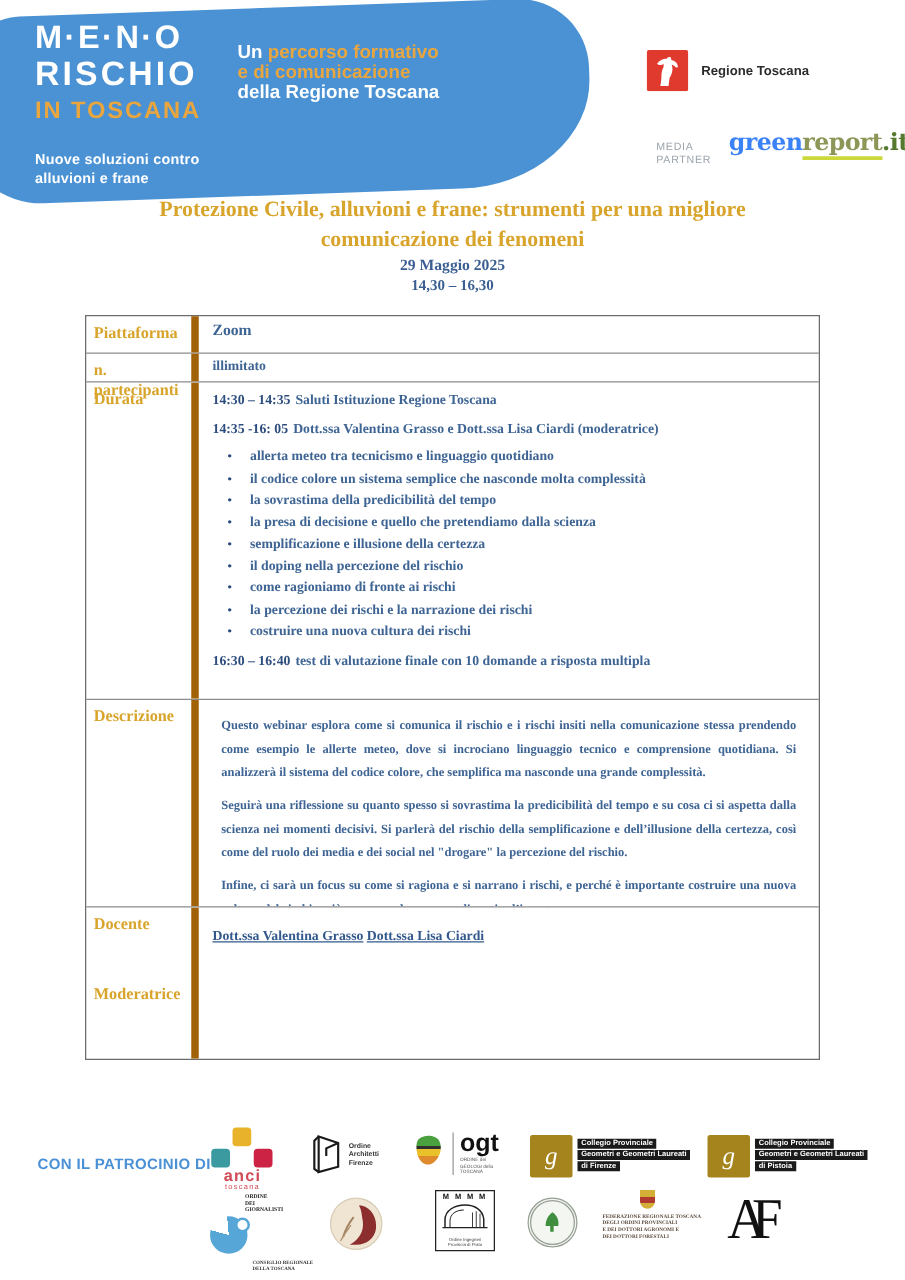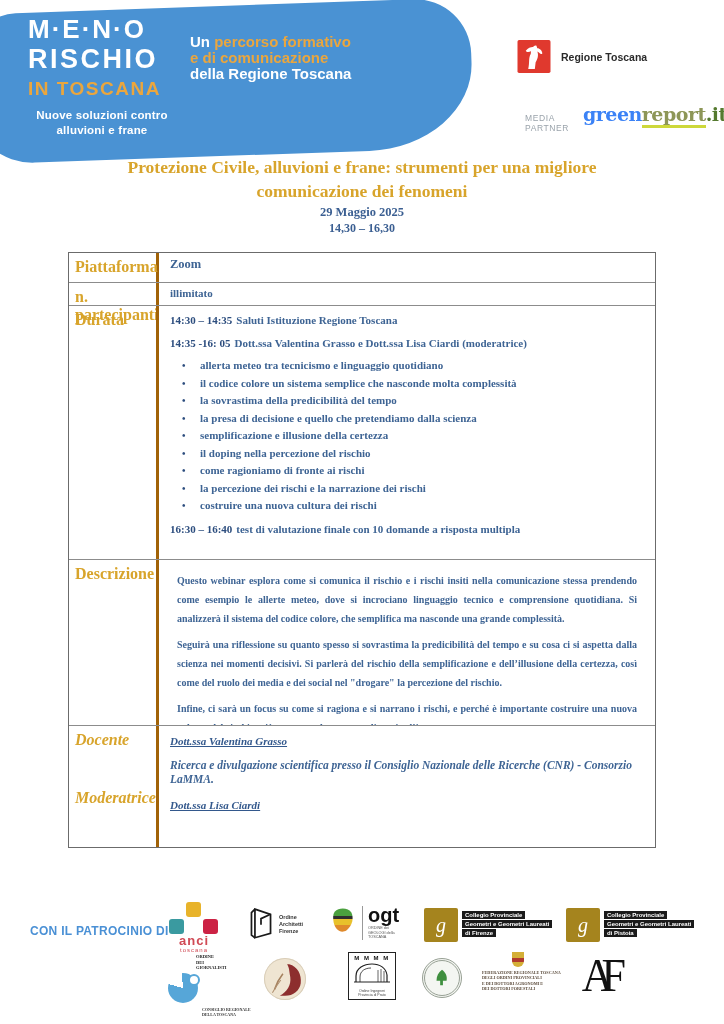--- a/index.html
+++ b/index.html
@@ -7,21 +7,21 @@
         font-family:"Liberation Serif",serif;}
 
   
   .blob{position:absolute;left:-28px;top:6px;width:500px;height:150px;background:#4a92d3;
         border-radius:46px 56px 105px 60px / 46px 56px 85px 55px;transform:rotate(-2deg);}
   .brand{position:absolute;left:28px;top:16px;width:148px;color:#fff;
          font-family:"Liberation Sans",sans-serif;font-weight:800;line-height:1;}
   .brand-l1{font-size:26px;letter-spacing:2px;}
   .brand-l2{font-size:27px;letter-spacing:2.5px;margin-top:4px;}
   .brand-l3{font-size:19px;letter-spacing:1.5px;margin-top:6px;color:#eaa63e;}
-  .brand-tag{margin-top:10px;text-align:center;font-size:11.5px;font-weight:700;line-height:15px;letter-spacing:0.2px;}
+  .brand-tag{margin-top:23px;font-size:11.5px;font-weight:700;line-height:15px;letter-spacing:0.2px;}
   .program{position:absolute;left:190px;top:34px;font-family:"Liberation Sans",sans-serif;
            font-weight:800;font-size:15px;line-height:16px;color:#fff;}
   .program .o{color:#eaa63e;}
   .region{position:absolute;left:473px;top:40px;display:flex;align-items:center;gap:10px;padding-left:44px;}
   .region-mark{width:34px;height:33px;}
   .region-label{font-family:"Liberation Sans",sans-serif;font-weight:700;font-size:10.5px;color:#2b2b2b;}
   .media{position:absolute;left:477px;top:103px;display:flex;align-items:baseline;gap:14px;}
   .media-label{font-family:"Liberation Sans",sans-serif;font-weight:400;font-size:8.5px;
                letter-spacing:0.6px;color:#9aa3ab;margin-left:48px;}
   .gr{font-family:"DejaVu Serif",serif;font-weight:700;font-size:19px;letter-spacing:-0.5px;}
@@ -33,23 +33,23 @@
   .title{position:absolute;left:0;top:155px;width:724px;text-align:center;color:#d8a42b;
          font-weight:700;font-size:17.5px;line-height:24px;}
   .date{position:absolute;left:0;top:205px;width:724px;text-align:center;color:#3b5f92;
         font-weight:700;font-size:12.5px;}
   .time{position:absolute;left:0;top:221px;width:724px;text-align:center;color:#3b5f92;
         font-weight:700;font-size:12px;}
 
   
   .tbl{position:absolute;left:68px;top:252px;width:588px;border:1px solid #6b6b6b;box-sizing:border-box;}
   .tr{display:flex;border-bottom:1px solid #8c8c8c;box-sizing:border-box;}
-  .tr:last-child{border-bottom:none;font-style:italic;}
-  .tl{width:90px;min-width:90px;border-right:3px solid #a16207;box-sizing:border-box;
-      color:#d8a42b;font-weight:700;font-size:16px;padding:5px 6px;}
+  .tr:last-child{border-bottom:none;}
+  .tl{width:90px;min-width:90px;border-right:6px solid #a16207;box-sizing:border-box;
+      color:#d8a42b;font-weight:700;font-size:13px;padding:5px 6px;}
   .td{flex:1;box-sizing:border-box;padding:4px 11px;color:#3e6494;font-weight:700;font-size:11px;}
   .row-s1{height:30px;}
   .row-s2{height:23px;}
   .row-durata{height:254px;overflow:hidden;}
   .row-desc{height:166px;overflow:hidden;}
   .row-doc{height:121px;overflow:hidden;}
   .val{font-size:12.5px;}
   .slot{margin:3px 0 9px 0;line-height:14px;}
   .slot .t{color:#2c4d7e;}
   .slot .x{margin-left:4px;}
@@ -206,21 +206,20 @@
       </div>
     </div>
 
     <div class="tr row-doc">
       <div class="tl">
         <div>Docente</div>
         <div class="doc-label2">Moderatrice</div>
       </div>
       <div class="td">
         <span class="doc-name">Dott.ssa Valentina Grasso</span>
-        <div class="doc-bio">Ricerca e divulgazione scientifica presso il Consiglio Nazionale delle Ricerche (CNR) - Consorzio LaMMA.</div>
         <span class="doc-name doc-name2">Dott.ssa Lisa Ciardi</span>
       </div>
     </div>
 
   </div>
 
   <div class="patronage">CON IL PATROCINIO DI</div>
 
   <div class="logo-abs anci">
     <div class="anci-squares">

